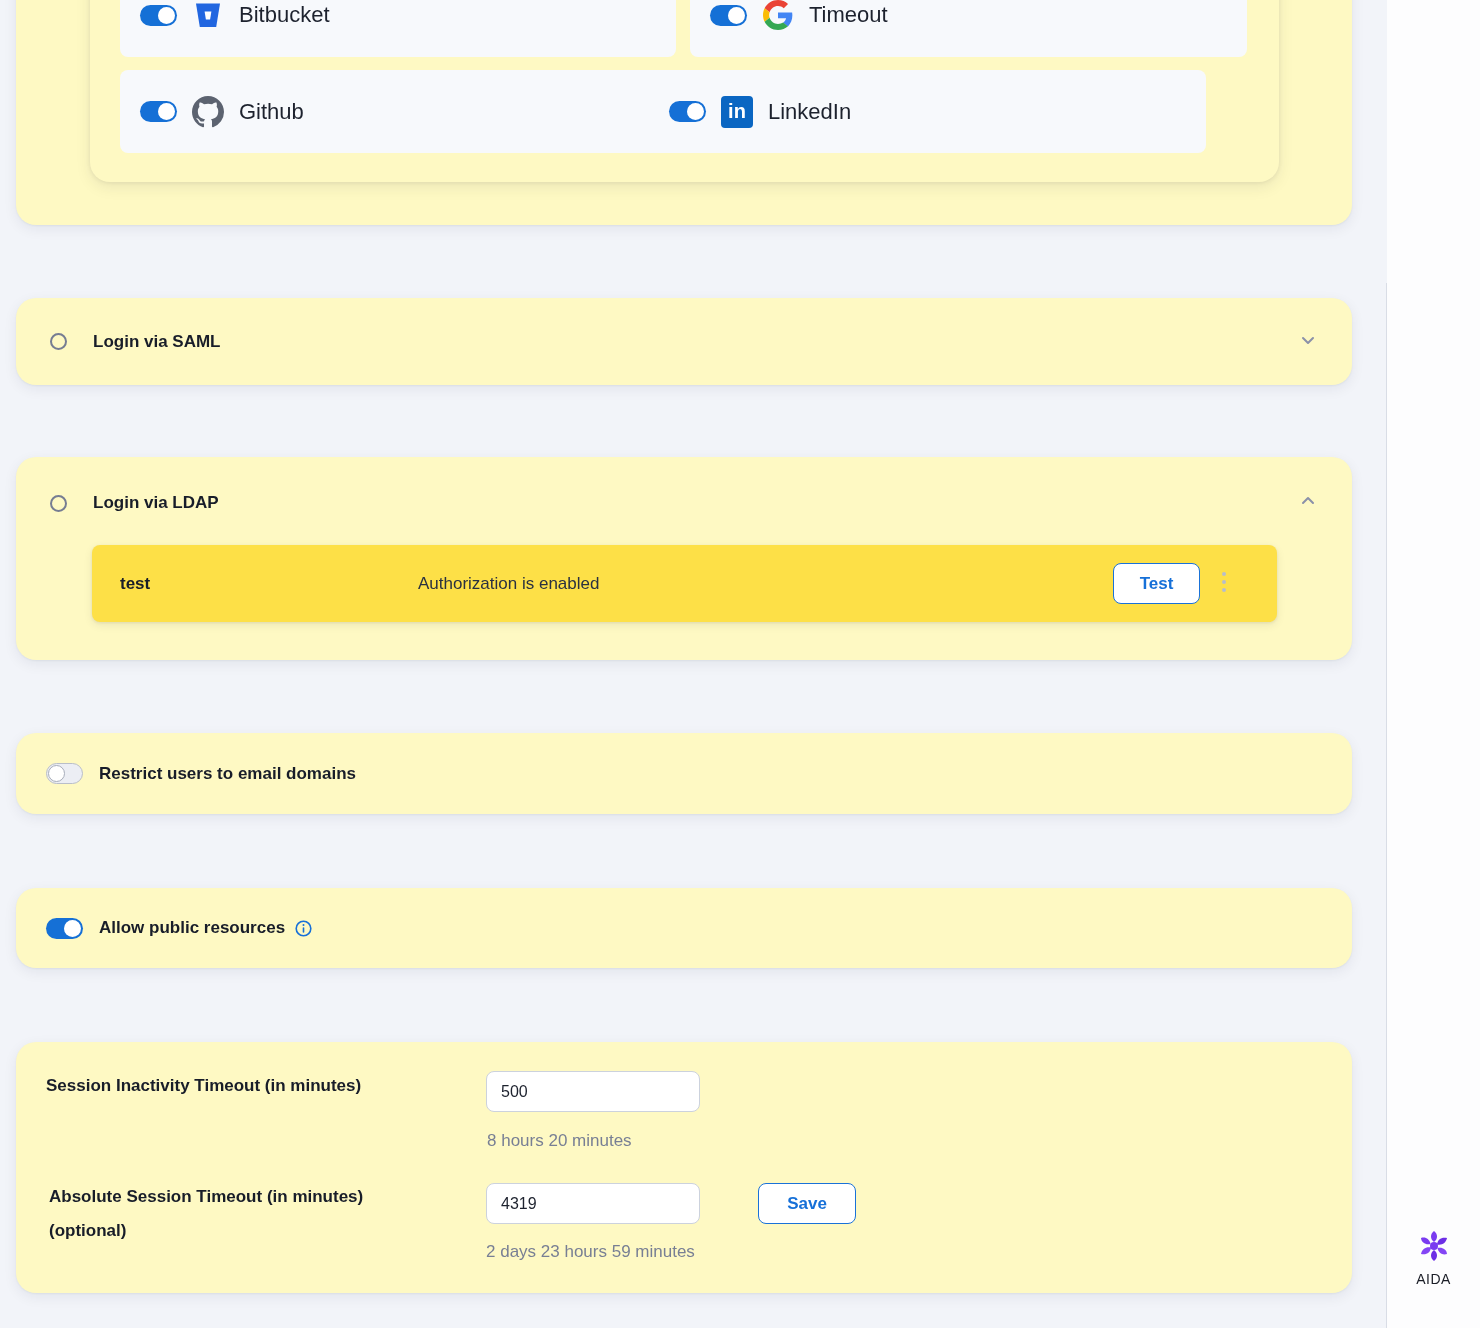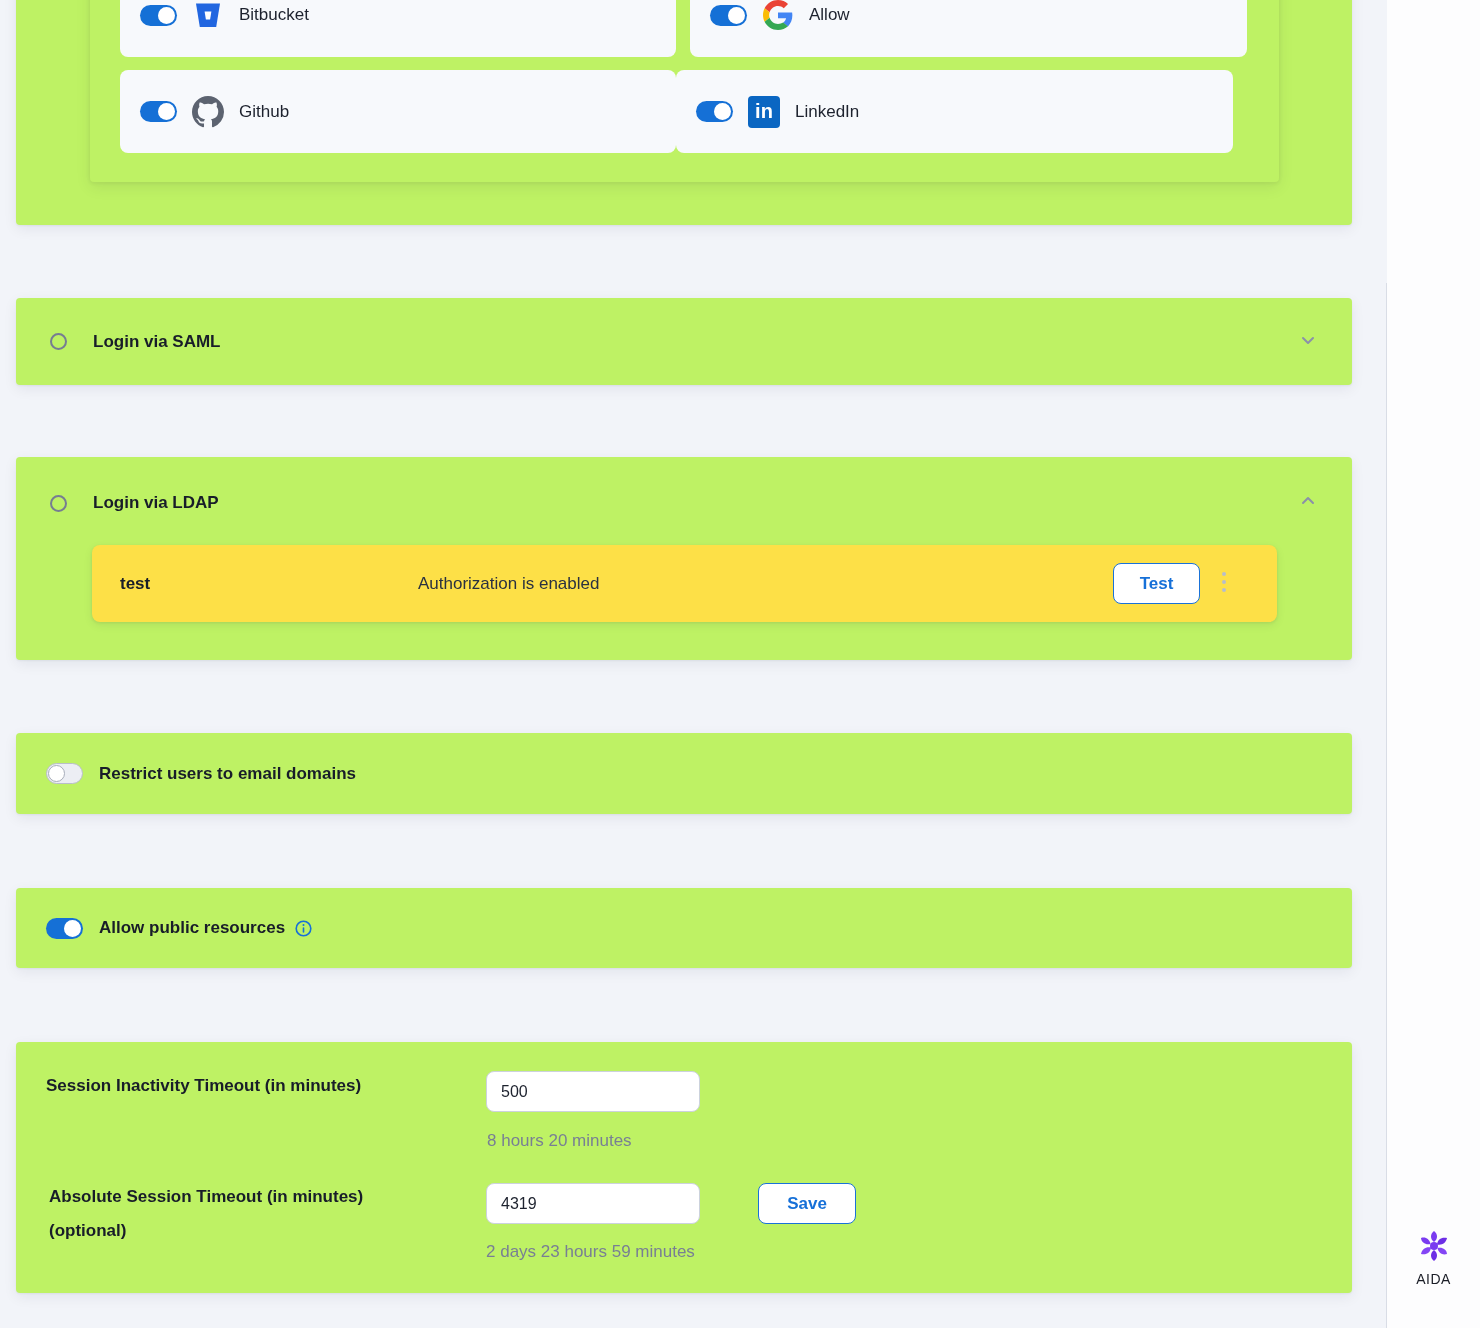--- a/index.html
+++ b/index.html
@@ -1,22 +1,22 @@
 <!DOCTYPE html>
 <html><head>
 <meta charset="utf-8">
 <style>
   html,body{margin:0;padding:0;}
   body{font-family:"Liberation Sans","DejaVu Sans",sans-serif;background:#f2f4f9;}
   #page{position:relative;width:1480px;height:1328px;overflow:hidden;background:#f2f4f9;}
-  .card{position:absolute;background:#bef264;border-radius:4px;
+  .card{position:absolute;background:#fef9c3;border-radius:20px;
         box-shadow:0 1px 2px rgba(20,30,55,.05),0 4px 14px rgba(20,30,55,.07);}
   .tile{position:absolute;background:#f7f9fc;border-radius:8px;display:flex;align-items:center;
         padding-left:20px;gap:15px;box-sizing:border-box;}
-  .tile-label{font-size:17px;color:#1d222e;}
+  .tile-label{font-size:22px;color:#1d222e;}
 
   
   .toggle{position:relative;width:37px;height:21px;border-radius:999px;flex:0 0 auto;cursor:pointer;}
   .toggle.on{background:#1570d6;}
   .toggle.on .knob{position:absolute;top:2px;right:2px;width:17px;height:17px;border-radius:50%;background:#fff;}
   .toggle.off{background:#eceef4;border:1px solid #b9bec9;box-sizing:border-box;}
   .toggle.off .knob{position:absolute;top:1px;left:1px;width:17px;height:17px;border-radius:50%;background:#fff;border:1px solid #a7adba;box-sizing:border-box;}
 
   .radio{width:17px;height:17px;border-radius:50%;border:2px solid #767d92;box-sizing:border-box;background:transparent;flex:0 0 auto;cursor:pointer;}
 
@@ -80,36 +80,36 @@
         <span class="knob"></span>
       </span>
     <span class="icon32">
       <svg width="30" height="30" viewBox="0 0 48 48">
           <path fill="#EA4335" d="M24 9.5c3.54 0 6.71 1.22 9.21 3.6l6.85-6.85C35.9 2.38 30.47 0 24 0 14.62 0 6.51 5.38 2.56 13.22l7.98 6.19C12.43 13.72 17.74 9.5 24 9.5z"></path>
           <path fill="#4285F4" d="M46.98 24.55c0-1.57-.15-3.09-.38-4.55H24v9.02h12.94c-.58 2.96-2.26 5.48-4.78 7.18l7.73 6c4.51-4.18 7.09-10.36 7.09-17.65z"></path>
           <path fill="#FBBC05" d="M10.53 28.59c-.48-1.45-.76-2.99-.76-4.59s.27-3.14.76-4.59l-7.98-6.19C.92 16.46 0 20.12 0 24c0 3.88.92 7.54 2.56 10.78l7.97-6.19z"></path>
           <path fill="#34A853" d="M24 48c6.48 0 11.93-2.13 15.89-5.81l-7.73-6c-2.15 1.45-4.92 2.3-8.16 2.3-6.26 0-11.57-4.22-13.47-9.91l-7.98 6.19C6.51 42.62 14.62 48 24 48z"></path>
         </svg>
     </span>
-    <span class="tile-label">Allow</span>
+    <span class="tile-label">Timeout</span>
   </div>
 
   <div class="tile" style="left:120px;top:70px;width:556px;height:83px;">
     <span class="toggle on">
         <span class="knob"></span>
       </span>
     <span class="icon32">
       <svg width="32" height="32" viewBox="0 0 16 16">
           <path fill="#5c6370" d="M8 0C3.58 0 0 3.58 0 8c0 3.54 2.29 6.53 5.47 7.59.4.07.55-.17.55-.38 0-.19-.01-.82-.01-1.49-2.01.37-2.53-.49-2.69-.94-.09-.23-.48-.94-.82-1.13-.28-.15-.68-.52-.01-.53.63-.01 1.08.58 1.23.82.72 1.21 1.87.87 2.33.66.07-.52.28-.87.51-1.07-1.78-.2-3.64-.89-3.64-3.95 0-.87.31-1.59.82-2.15-.08-.2-.36-1.02.08-2.12 0 0 .67-.21 2.2.82.64-.18 1.32-.27 2-.27s1.36.09 2 .27c1.53-1.04 2.2-.82 2.2-.82.44 1.1.16 1.92.08 2.12.51.56.82 1.27.82 2.15 0 3.07-1.87 3.75-3.65 3.95.29.25.54.73.54 1.48 0 1.07-.01 1.93-.01 2.2 0 .21.15.46.55.38A8.01 8.01 0 0 0 16 8c0-4.42-3.58-8-8-8z"></path>
         </svg>
     </span>
     <span class="tile-label">Github</span>
   </div>
 
-  <div class="tile" style="left:676px;top:70px;width:557px;height:83px;">
+  <div class="tile" style="left:649px;top:70px;width:557px;height:83px;">
     <span class="toggle on">
         <span class="knob"></span>
       </span>
     <span class="linkedin-box">in</span>
     <span class="tile-label">LinkedIn</span>
   </div>
 
   <div class="card flexrow" style="left:16px;top:298px;width:1336px;height:87px;padding:0 34px;">
     <span class="radio"></span>
     <span class="section-label" style="margin-left:26px;">Login via SAML</span>

